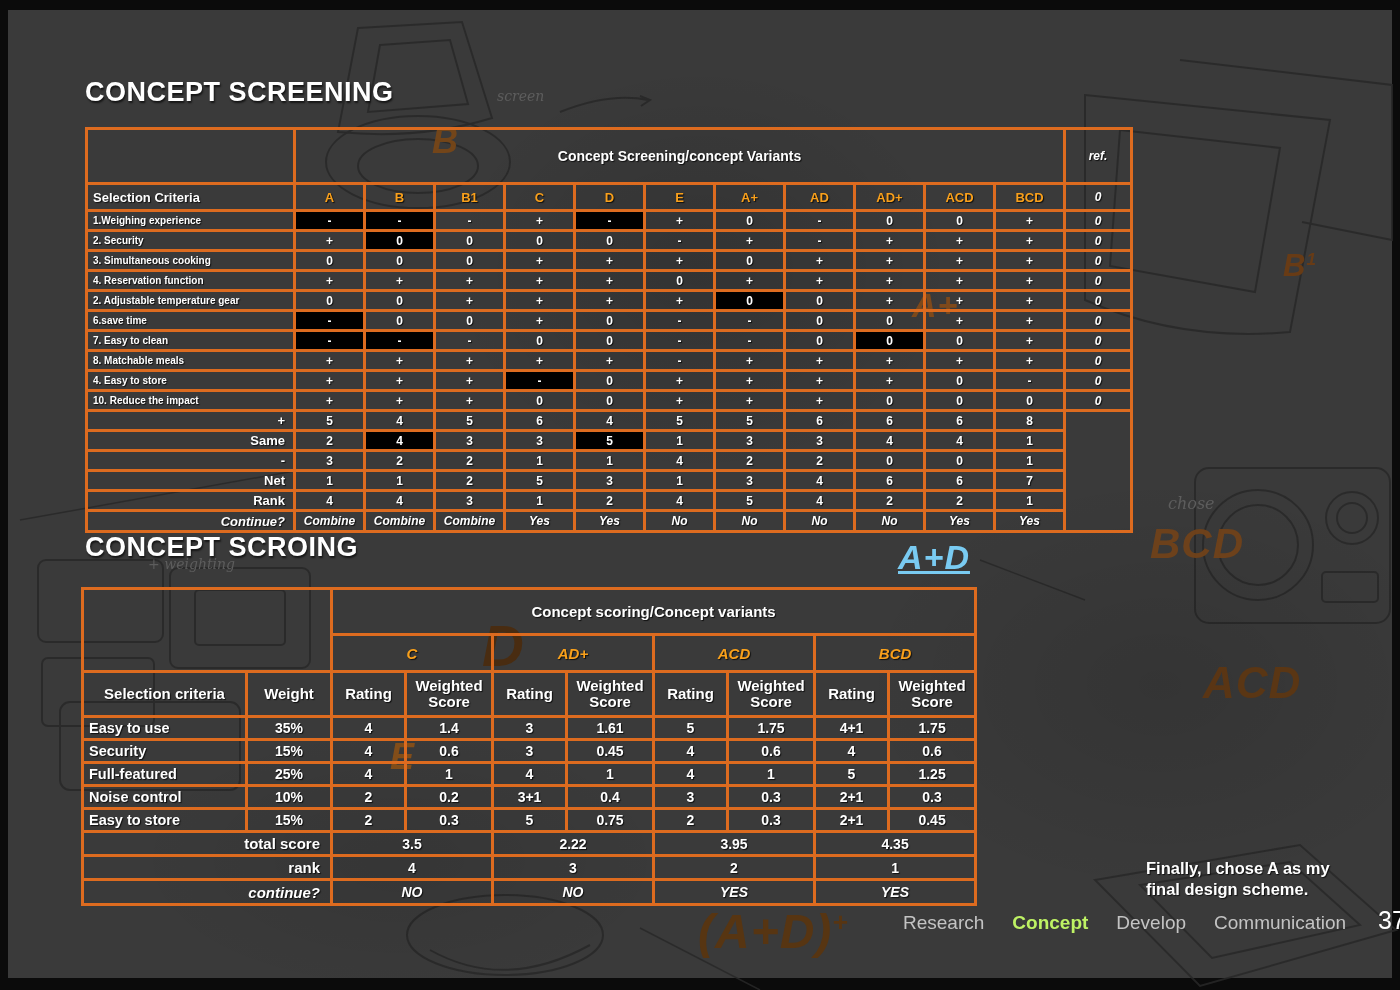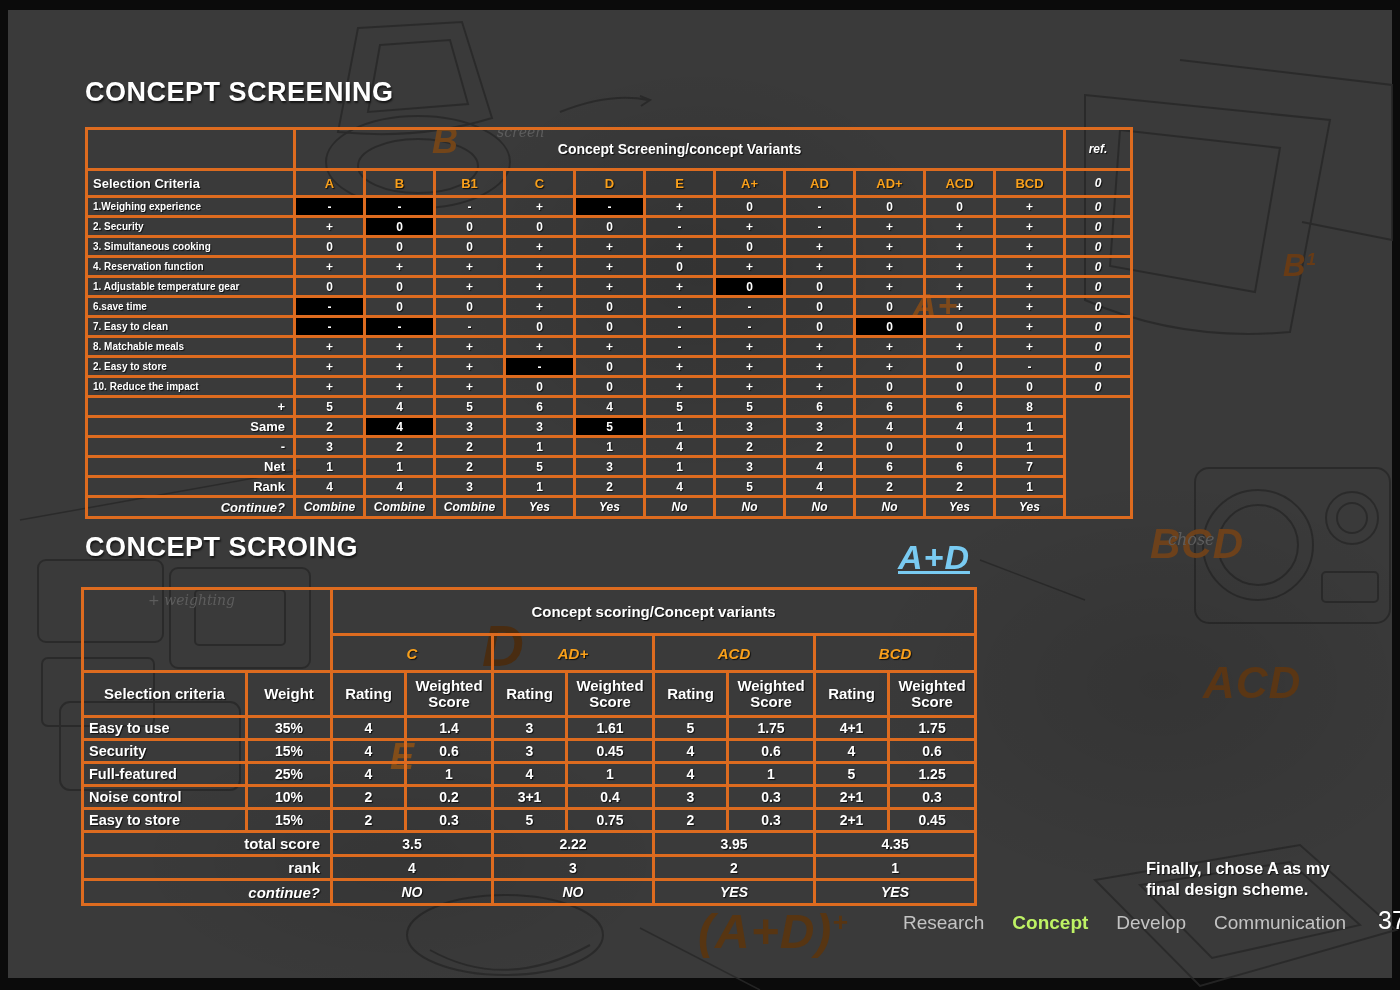--- a/index.html
+++ b/index.html
@@ -14,34 +14,34 @@
 
   .section-title{
     position:absolute;margin:0;color:#fff;font-size:27px;font-weight:bold;
     letter-spacing:.5px;text-shadow:1px 2px 2px rgba(0,0,0,.65);
   }
   #screening-title{left:85px;top:77px;}
   #scoring-title{left:85px;top:532px;}
 
   .wm{position:absolute;font-weight:bold;font-style:italic;letter-spacing:1px;pointer-events:none;white-space:nowrap;}
   .wm sup{font-size:55%;vertical-align:super;}
-  .annot{position:absolute;color:#5d5d5d;font-style:italic;pointer-events:none;white-space:nowrap;font-family:"DejaVu Serif",serif;margin-top:36px;}
+  .annot{position:absolute;color:#5d5d5d;font-style:italic;pointer-events:none;white-space:nowrap;font-family:"DejaVu Serif",serif;}
 
   table{border-collapse:collapse;table-layout:fixed;position:absolute;}
   td{
     border:3px solid #dd6b1f;color:#fff;text-align:center;font-weight:bold;
     padding:0;overflow:hidden;white-space:nowrap;
     text-shadow:1px 1px 1px rgba(0,0,0,.75);
   }
   .bk{background:#000;}
 
   
   #screening-table{left:85px;top:127px;width:1045px;}
   #screening-table td{font-size:12px;}
-  #screening-table .r-title{height:41px;}
+  #screening-table .r-title{height:55px;}
   #screening-table .r-head{height:27px;}
   #screening-table .r-data{height:20px;}
   #screening-table .r-sum{height:20px;}
   #screening-table .r-cont{height:21px;}
   #screening-table .ttitle{font-size:14px;}
   #screening-table .colh{color:#f9a01b;font-size:13px;}
   #screening-table .crit-h{text-align:left;padding-left:5px;font-size:13px;}
   #screening-table .lbl{text-align:left;padding-left:5px;font-size:10px;}
   #screening-table .slbl{text-align:right;padding-right:8px;font-size:13px;}
   #screening-table .refhead,#screening-table .refv{font-style:italic;margin-top:8px;}
@@ -219,21 +219,21 @@
         <td>+</td>
         <td>0</td>
         <td>+</td>
         <td>+</td>
         <td>+</td>
         <td>+</td>
         <td>+</td>
         <td class="refv">0</td>
       </tr>
       <tr class="r-data">
-        <td class="lbl">1. Adjustable temperature gear</td>
+        <td class="lbl">2. Adjustable temperature gear</td>
         <td>0</td>
         <td>0</td>
         <td>+</td>
         <td>+</td>
         <td>+</td>
         <td>+</td>
         <td class="bk">0</td>
         <td>0</td>
         <td>+</td>
         <td>+</td>
@@ -279,21 +279,21 @@
         <td>+</td>
         <td>-</td>
         <td>+</td>
         <td>+</td>
         <td>+</td>
         <td>+</td>
         <td>+</td>
         <td class="refv">0</td>
       </tr>
       <tr class="r-data">
-        <td class="lbl">2. Easy to store</td>
+        <td class="lbl">4. Easy to store</td>
         <td>+</td>
         <td>+</td>
         <td>+</td>
         <td class="bk">-</td>
         <td>0</td>
         <td>+</td>
         <td>+</td>
         <td>+</td>
         <td>+</td>
         <td>0</td>

